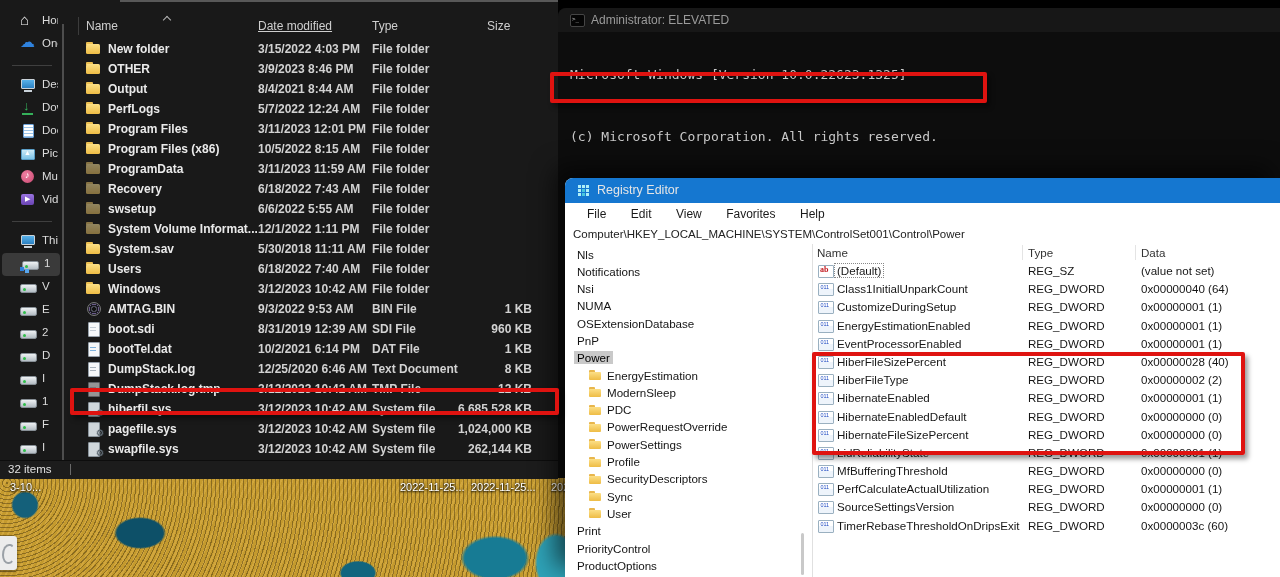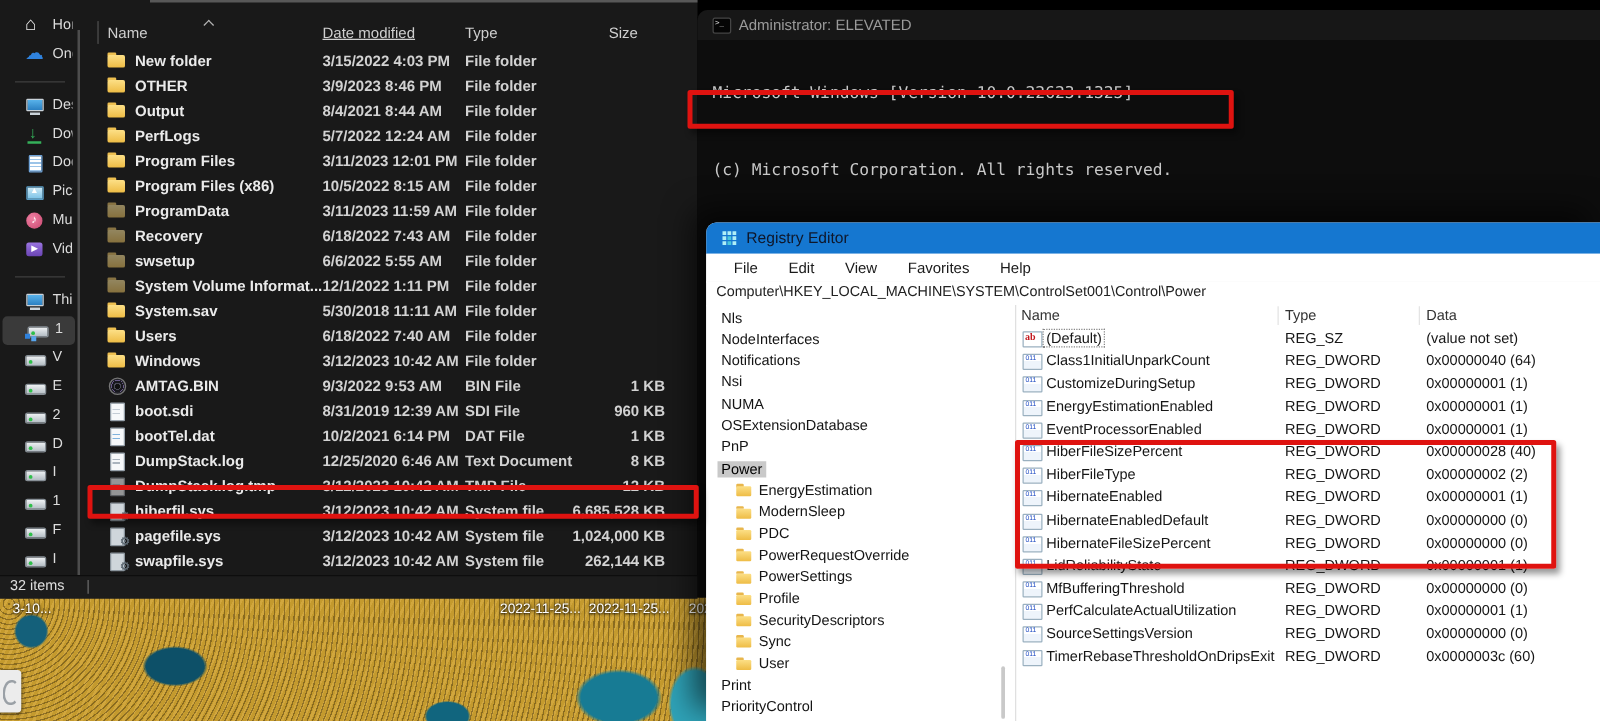--- a/index.html
+++ b/index.html
@@ -117,21 +117,21 @@
   #cmd-body{position:absolute;left:12px;top:28px;font-family:"DejaVu Sans Mono",monospace;
     font-size:13px;line-height:15.5px;color:#c8c8c8;white-space:pre;}
   .cmd-line{height:15.5px;}
 
   
   #regedit{left:565px;top:178px;width:715px;height:399px;background:#fff;border-radius:8px 0 0 0;
     box-shadow:-10px -10px 24px rgba(0,0,0,.6);color:#161616;}
   #reg-title{position:absolute;left:0;top:0;width:100%;height:25px;background:#1577d0;border-radius:8px 0 0 0;}
   #reg-ico{position:absolute;left:13px;top:7px;width:3px;height:3px;background:#aeeef7;
     box-shadow:4px 0 #aeeef7,8px 0 #aeeef7,0 4px #aeeef7,4px 4px #49c7dd,8px 4px #aeeef7,0 8px #aeeef7,4px 8px #49c7dd,8px 8px #aeeef7;}
-  #reg-title .t{position:absolute;left:32px;top:0;line-height:25px;font-size:12.5px;color:#0f172a;text-align:center;}
+  #reg-title .t{position:absolute;left:32px;top:0;line-height:25px;font-size:12.5px;color:#e5e5e5;text-align:center;}
   #reg-menu{position:absolute;left:0;top:25px;width:100%;height:22px;background:#fff;border-bottom:1px solid #efefef;padding-left:12px;}
   .menu-item{display:inline-block;padding:0 10px;line-height:22px;font-size:12px;color:#1a1a1a;}
   #reg-addr{position:absolute;left:0;top:47px;width:100%;height:19px;background:#fff;border-bottom:1px solid #d8d8d8;}
   #reg-addr .t{position:absolute;left:8px;top:0;line-height:19px;font-size:11.5px;color:#222;white-space:nowrap;}
   #reg-main{position:absolute;left:0;top:66px;width:100%;height:333px;background:#fff;overflow:hidden;}
   #reg-split{position:absolute;left:247px;top:0;width:1px;height:100%;background:#e0e0e0;}
   #tree-scroll{position:absolute;left:236px;bottom:2px;width:3px;height:42px;background:#c9c9c9;border-radius:2px;}
 
   #reg-tree{position:absolute;left:0;top:2px;width:246px;}
   .trow{position:relative;height:17.3px;font-size:11.6px;color:#141414;white-space:nowrap;text-decoration:underline;}
@@ -515,24 +515,20 @@
   <div id="reg-addr">
     <span class="t">Computer\HKEY_LOCAL_MACHINE\SYSTEM\ControlSet001\Control\Power</span>
   </div>
   <div id="reg-main">
     <div id="reg-tree">
   <div class="trow">
 
     <span class="tlabel">Nls</span>
   </div>
 
-  <div class="trow">
-
-    <span class="tlabel">NodeInterfaces</span>
-  </div>
 
   <div class="trow">
 
     <span class="tlabel">Notifications</span>
   </div>
 
   <div class="trow">
 
     <span class="tlabel">Nsi</span>
   </div>

